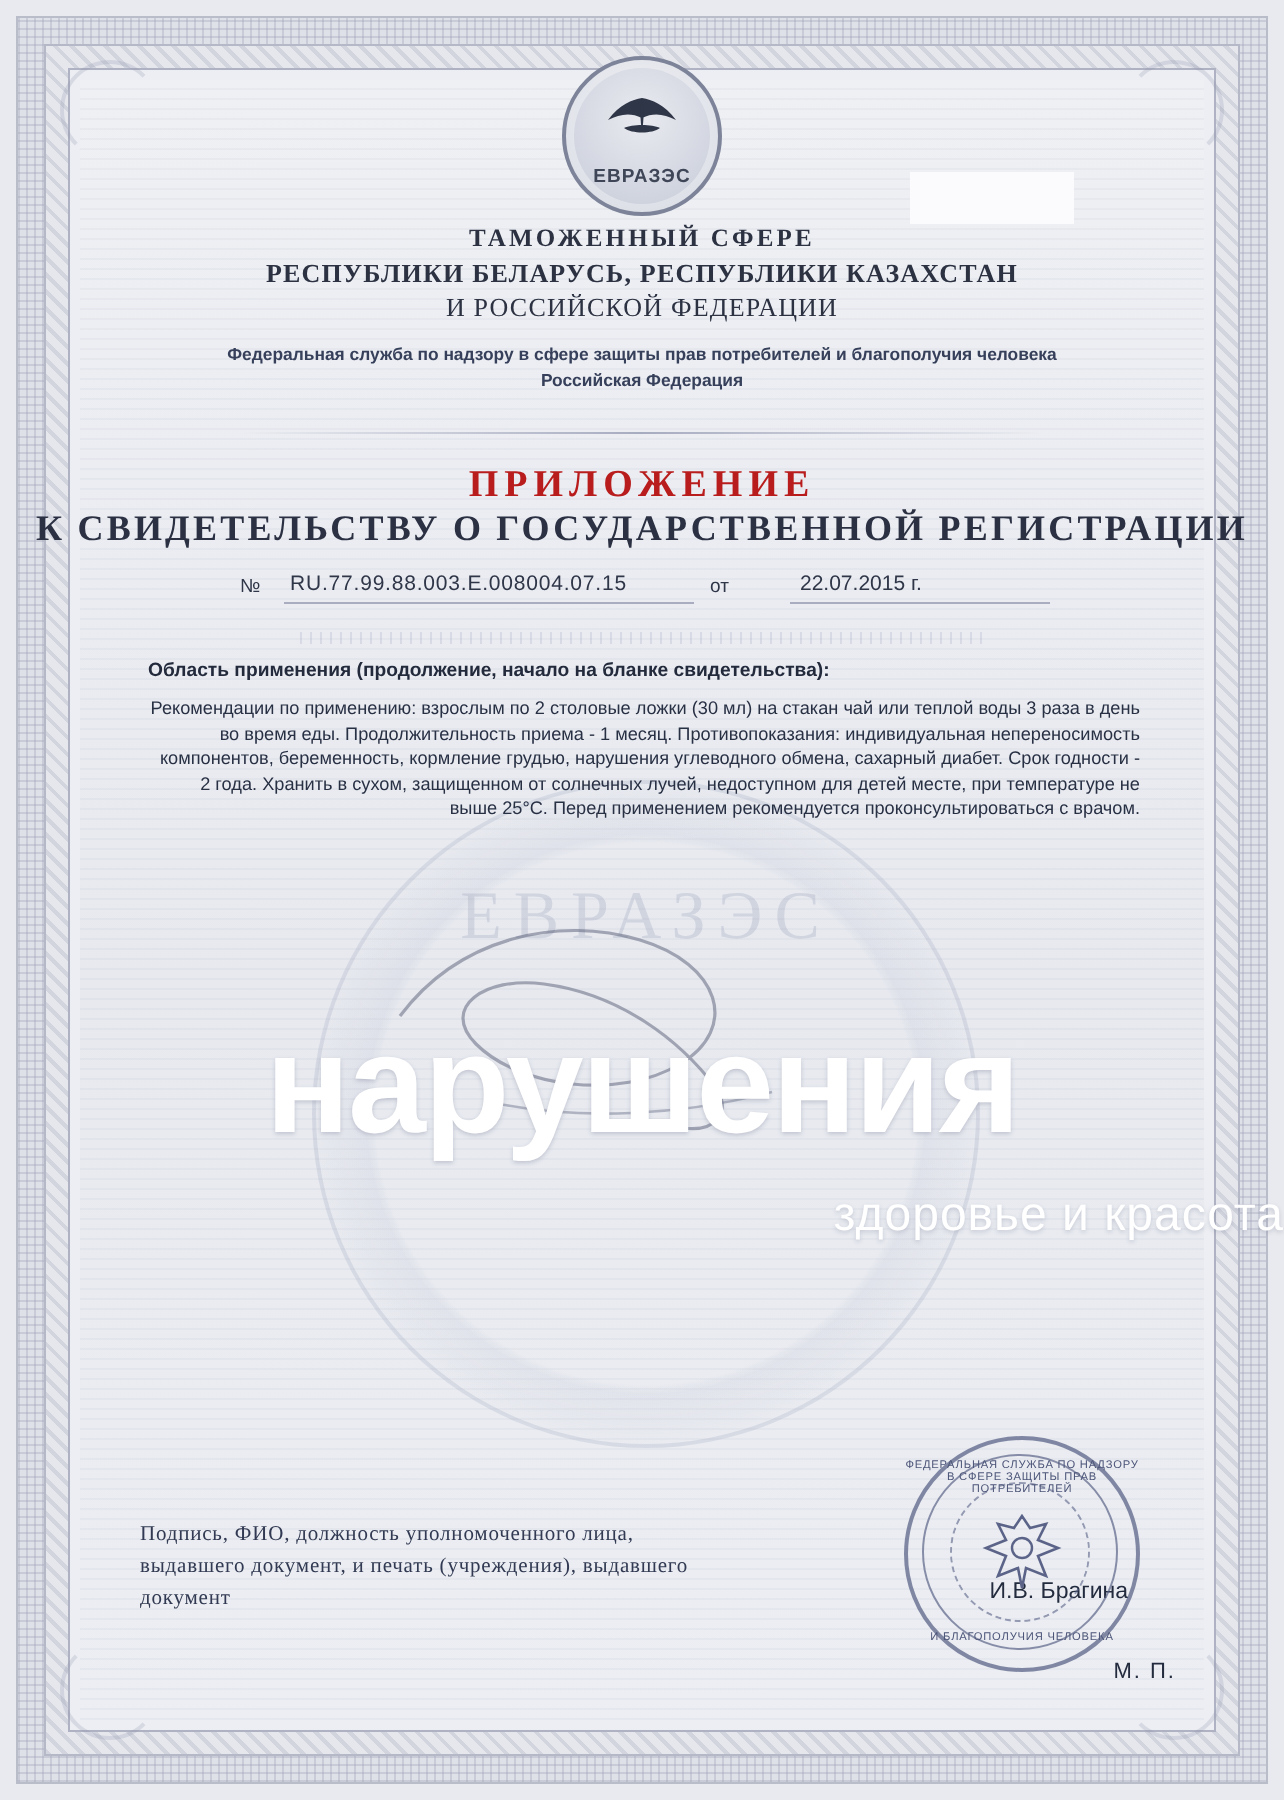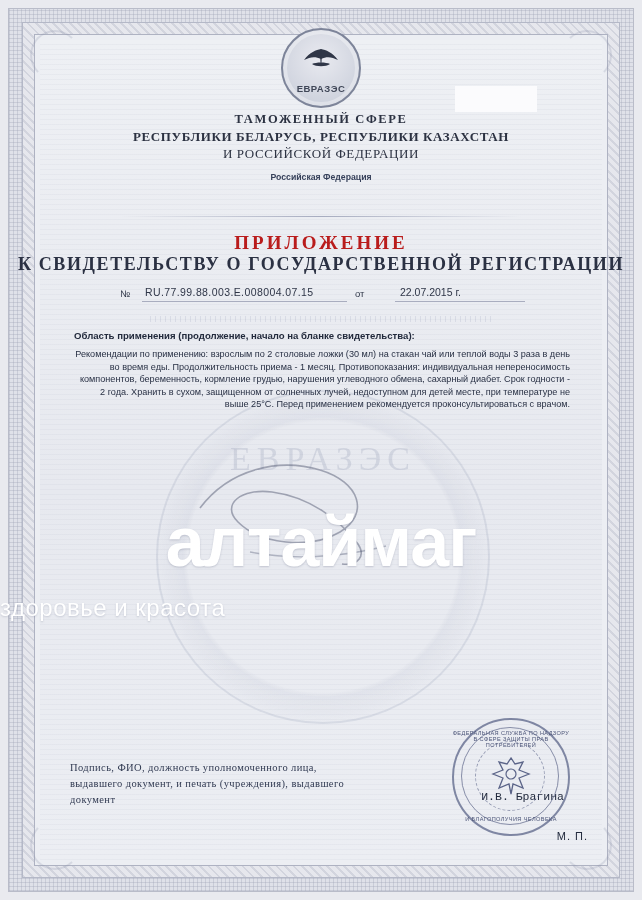--- a/index.html
+++ b/index.html
@@ -262,21 +262,21 @@
     font-weight: bold;
     color: #ffffff;
     letter-spacing: -1px;
     text-shadow: 0 1px 2px rgba(120,126,150,.35);
     line-height: 74px;
   }
   .brand-sub {
     position: absolute;
     left: 0; right: 0;
     top: 594px;
-    text-align: left;
+    text-align: right;
     font-family: "Liberation Sans", sans-serif;
     font-size: 24px;
     color: #ffffff;
     letter-spacing: .5px;
     text-shadow: 0 1px 2px rgba(120,126,150,.3);
   }
 
   
   .footer-text {
     position: absolute;
@@ -286,21 +286,21 @@
     font-family: "Liberation Serif", serif;
     font-size: 10.5px;
     line-height: 16px;
     color: #313a52;
     letter-spacing: .4px;
   }
   .signer-name {
     position: absolute;
     right: 78px;
     top: 790px;
-    font-family: Liberation Mono, monospace;
+    font-family: Liberation Sans, sans-serif;
     font-size: 11.5px;
     color: #232b3e;
   }
   .mp {
     position: absolute;
     right: 54px;
     top: 820px;
     font-family: Liberation Sans, sans-serif;
     font-size: 11px;
     color: #232b3e;
@@ -476,20 +476,21 @@
     </div>
   </div>
 
   <div class="scan-patch"></div>
 
   <div class="head-block">
     <div class="head-line1">ТАМОЖЕННЫЙ СФЕРЕ</div>
     <div class="head-line2">РЕСПУБЛИКИ БЕЛАРУСЬ, РЕСПУБЛИКИ КАЗАХСТАН</div>
     <div class="head-line3">И РОССИЙСКОЙ ФЕДЕРАЦИИ</div>
     <div class="agency">
+      <div>Федеральная служба по надзору в сфере защиты прав потребителей и благополучия человека</div>
       <div>Российская Федерация</div>
     </div>
   </div>
 
   <div class="rule"></div>
 
   <div class="title1">ПРИЛОЖЕНИЕ</div>
   <div class="title2">К СВИДЕТЕЛЬСТВУ О ГОСУДАРСТВЕННОЙ РЕГИСТРАЦИИ</div>
 
   <div class="numrow">
@@ -504,21 +505,21 @@
   <div class="tiny-faint"></div>
 
   <div class="section-title">Область применения (продолжение, начало на бланке свидетельства):</div>
   <div class="body-text">Рекомендации по применению: взрослым по 2 столовые ложки (30 мл) на стакан чай или теплой воды 3 раза в день во время еды. Продолжительность приема - 1 месяц. Противопоказания: индивидуальная непереносимость компонентов, беременность, кормление грудью, нарушения углеводного обмена, сахарный диабет. Срок годности - 2 года. Хранить в сухом, защищенном от солнечных лучей, недоступном для детей месте, при температуре не выше 25°C. Перед применением рекомендуется проконсультироваться с врачом.</div>
 
   <svg class="scribble" viewBox="0 0 240 130">
     <path d="M10 60 C40 20, 90 10, 130 22 C170 34, 180 66, 150 84 C120 102, 70 96, 48 74 C30 56, 52 40, 82 44 C120 49, 150 72, 168 96 C176 108, 168 118, 152 116" fill="none" stroke="rgba(70,78,105,.45)" stroke-width="1.6"></path>
     <path d="M60 104 C100 112, 150 110, 196 98" fill="none" stroke="rgba(70,78,105,.35)" stroke-width="1.3"></path>
   </svg>
 
-  <div class="brand">алтаймаг</div>
+  <div class="brand">нарушения</div>
   <div class="brand-sub">здоровье и красота</div>
 
   <div class="footer-text">Подпись, ФИО, должность уполномоченного лица, выдавшего документ, и печать (учреждения), выдавшего документ</div>
   <div class="signer-name">И.В. Брагина</div>
   <div class="mp">М. П.</div>
 
 
   <div class="stamp-official">
     <div class="o-ring"></div>
     <div class="o-ring2"></div>

